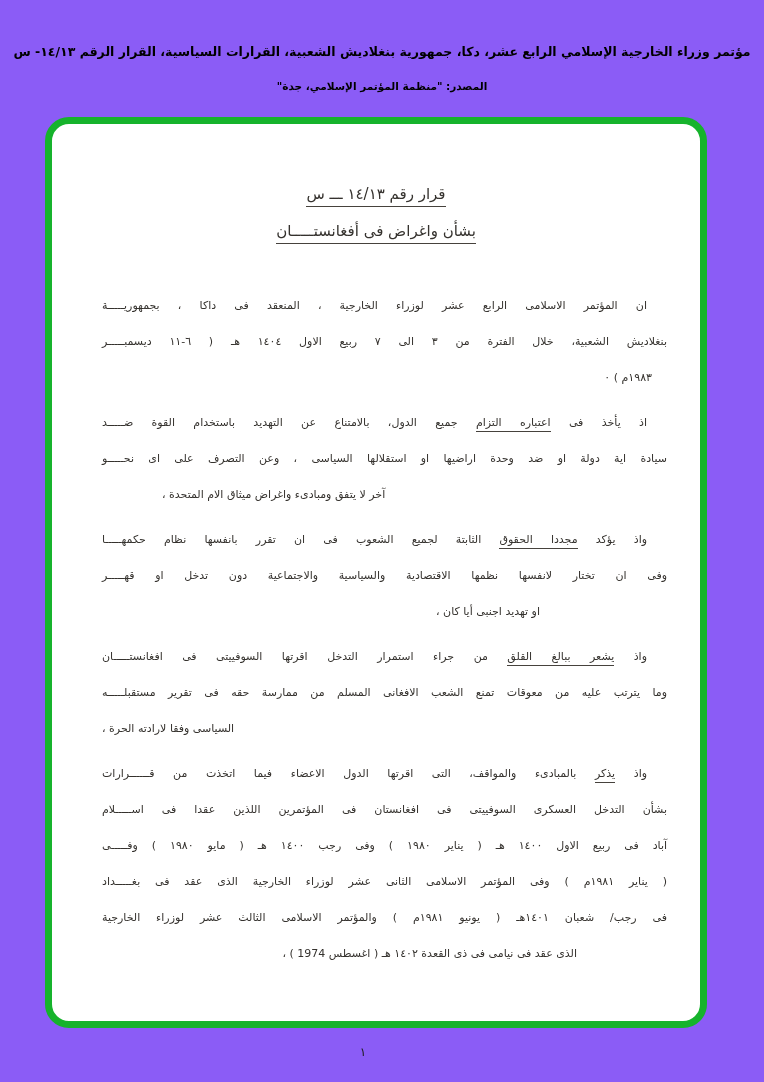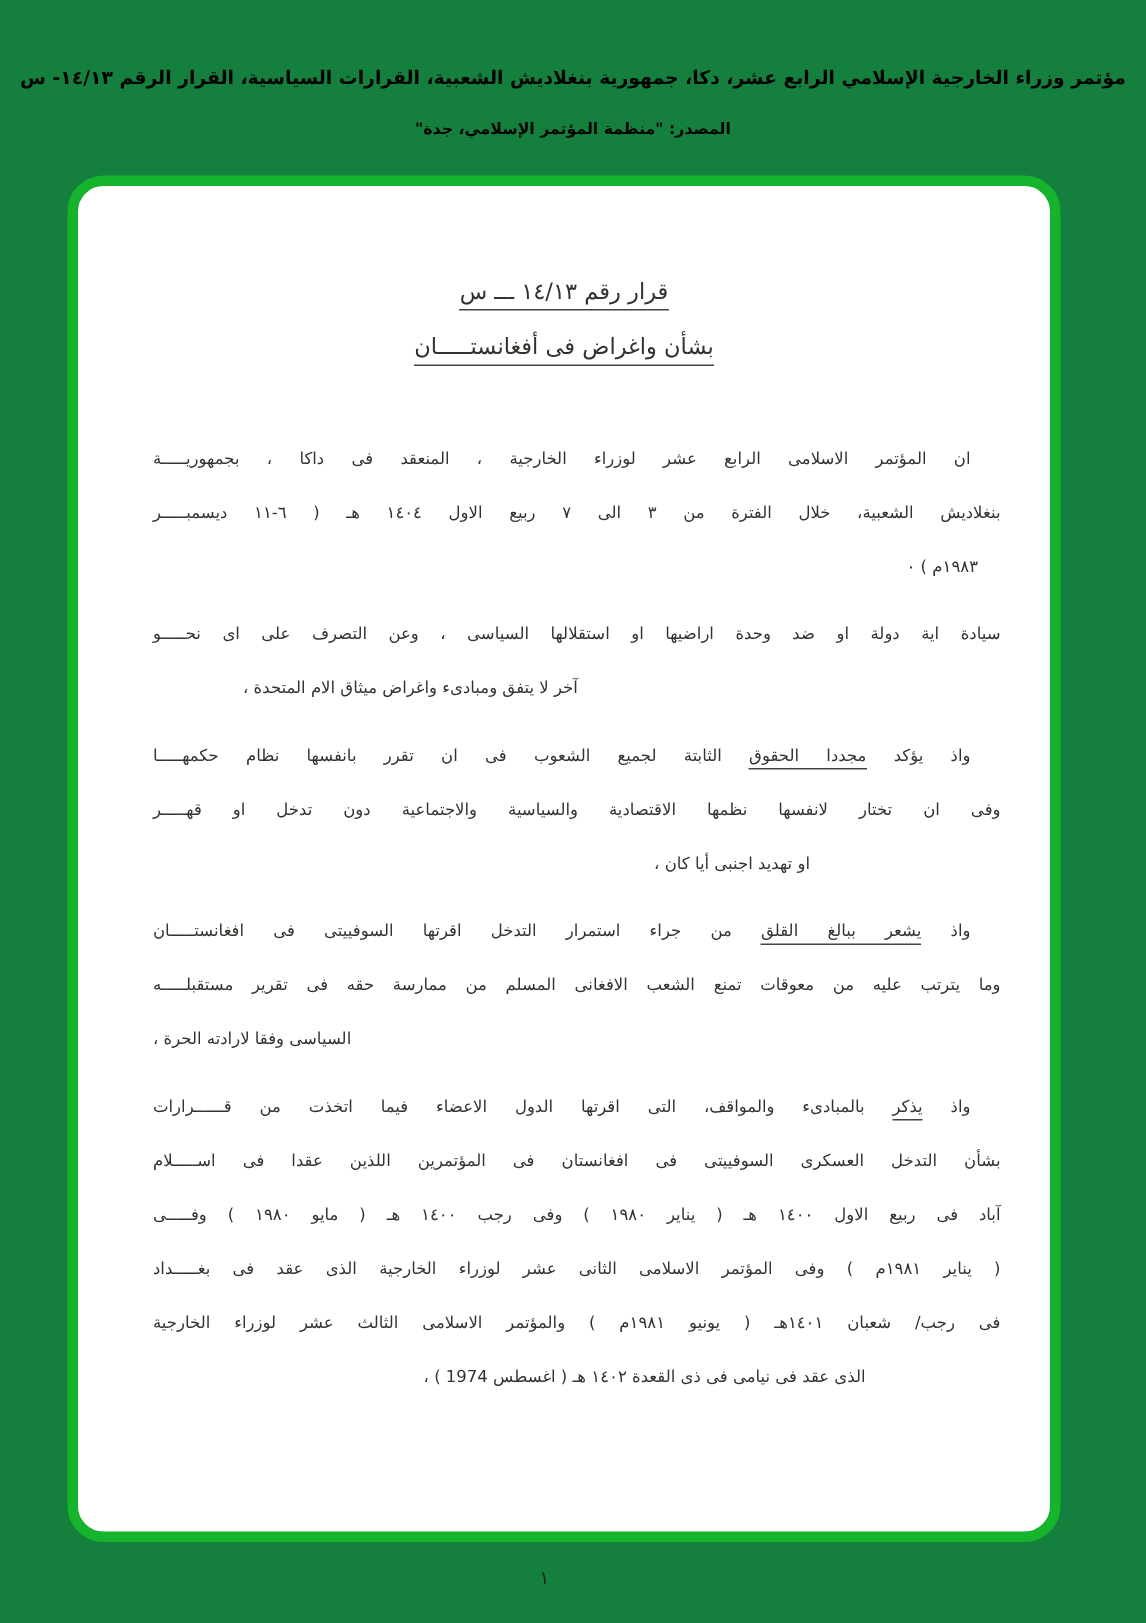--- a/index.html
+++ b/index.html
@@ -1,17 +1,17 @@
 <!DOCTYPE html>
 <html lang="ar" dir="rtl"><head>
 <meta charset="utf-8">
 <style>
   html,body{margin:0;padding:0;background:#ffffff;}
   .page{
-    position:relative;width:764px;height:1082px;background:#15803d;
+    position:relative;width:764px;height:1082px;background:#8b5cf6;
     font-family:"DejaVu Sans",sans-serif;direction:rtl;overflow:hidden;
   }
   
   .hdr1{
     position:absolute;top:44px;left:0;width:100%;text-align:center;
     font-size:12.5px;font-weight:bold;color:#000;
   }
   .hdr2{
     position:absolute;top:80px;left:0;width:100%;text-align:center;
     font-size:10.5px;font-weight:bold;color:#000;
@@ -62,20 +62,21 @@
       </div>
     </div>
 
     <div class="body" id="paragraphs">
         <div class="para">
           <div class="line indent"><span class="seg">ان المؤتمر الاسلامى الرابع عشر لوزراء الخارجية ، المنعقد فى داكا ، بجمهوريـــــة</span></div>
           <div class="line"><span class="seg">بنغلاديش الشعبية، خلال الفترة من ٣ الى ٧ ربيع الاول ١٤٠٤ هـ ( ⁦٦-١١⁩ ديسمبـــــر</span></div>
           <div class="line align-right" style="padding-right: 15px;"><span class="seg">١٩٨٣م ) ٠</span></div>
         </div>
         <div class="para">
+          <div class="line indent"><span class="seg">اذ يأخذ فى </span><span class="u-seg">اعتباره التزام</span><span class="seg"> جميع الدول، بالامتناع عن التهديد باستخدام القوة ضـــــد</span></div>
           <div class="line"><span class="seg">سيادة اية دولة او ضد وحدة اراضيها او استقلالها السياسى ، وعن التصرف على اى نحـــــو</span></div>
           <div class="line align-left" style="padding-left: 60px;"><span class="seg">آخر لا يتفق ومبادىء واغراض ميثاق الام المتحدة ،</span></div>
         </div>
         <div class="para">
           <div class="line indent"><span class="seg">واذ يؤكد </span><span class="u-seg">مجددا الحقوق</span><span class="seg"> الثابتة لجميع الشعوب فى ان تقرر بانفسها نظام حكمهـــــا</span></div>
           <div class="line"><span class="seg">وفى ان تختار لانفسها نظمها الاقتصادية والسياسية والاجتماعية دون تدخل او قهـــــر</span></div>
           <div class="line align-right" style="padding-right: 127px;"><span class="seg">او تهديد اجنبى أيا كان ،</span></div>
         </div>
         <div class="para">
           <div class="line indent"><span class="seg">واذ </span><span class="u-seg">يشعر ببالغ القلق</span><span class="seg"> من جراء استمرار التدخل اقرتها السوفييتى فى افغانستـــــان</span></div>

